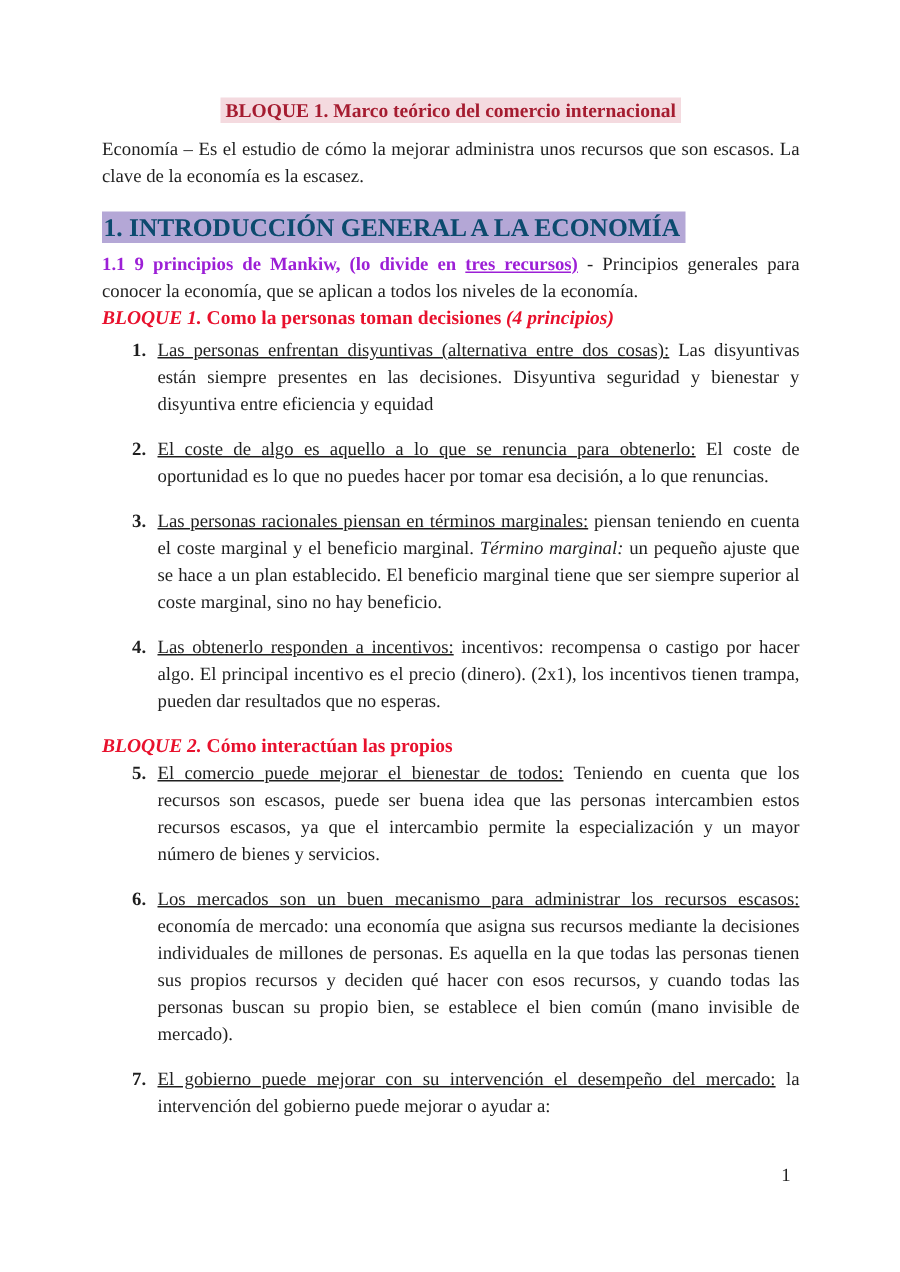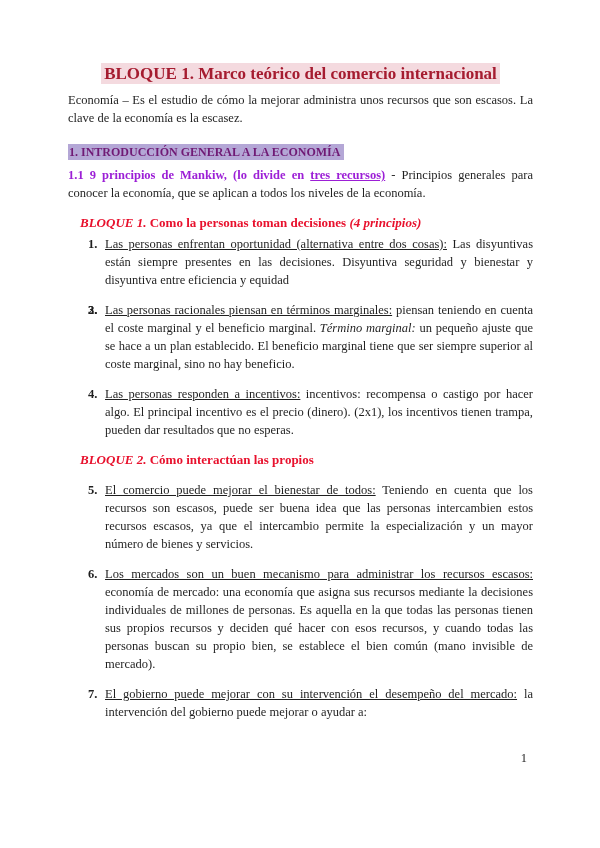--- a/index.html
+++ b/index.html
@@ -21,47 +21,47 @@
     padding: 64px 67px 0 68px;
   }
   .title-line {
     text-align: center;
     margin-bottom: 6px;
     line-height: 19px;
   }
   .title-highlight {
     display: inline;
     font-weight: bold;
-    font-size: 17px;
+    font-size: 13px;
     color: var(--title-text, #a51c30);
     background: var(--title-highlight, #f4dadf);
     padding: 1px 3px;
   }
   .intro {
     text-align: justify;
     margin: 0 0 16px 0;
   }
   .section-heading-line {
     margin: 0 0 4px 0;
     line-height: 19px;
   }
   .section-highlight {
     display: inline;
     font-weight: bold;
-    font-size: 12px;
-    color: #701a75;
+    font-size: 17px;
+    color: #0c4a6e;
     background: var(--section-highlight, #b4a7d6);
     padding: 1px 4px 1px 1px;
   }
   .subsection {
     text-align: justify;
     margin: 0;
   }
   .block-heading {
-    margin: 12px;
+    margin: 0;
     line-height: 18px;
     font-size: 13px;
   }
   .block-heading.first {
     margin-bottom: 3px;
   }
   .block-heading.second {
     margin-top: 7px;
   }
   .list {
@@ -104,24 +104,24 @@
 
   <div class="section-heading-line">
     <span class="section-highlight">1. INTRODUCCIÓN GENERAL A LA ECONOMÍA</span>
   </div>
 
   <p class="subsection"><span class="s-purple-bold">1.1 9 principios de Mankiw, (lo divide en </span><span class="s-purple-bold-underline">tres recursos)</span><span class="s-normal"> - Principios generales para conocer la economía, que se aplican a todos los niveles de la economía.</span></p>
 
   <p class="block-heading first"><span class="s-red-bold-italic">BLOQUE 1.</span><span class="s-red-bold"> Como la personas toman decisiones </span><span class="s-red-bold-italic">(4 principios)</span></p>
 
   <div class="list">
-      <div class="list-item"><span class="item-num">1.</span><span class="item-text"><span class="s-underline">Las personas enfrentan oportunidad (alternativa entre dos cosas):</span><span class="s-normal"> Las disyuntivas están siempre presentes en las decisiones. Disyuntiva seguridad y bienestar y disyuntiva entre eficiencia y equidad</span></span></div>
-      <div class="list-item"><span class="item-num">2.</span></div>
+      <div class="list-item"><span class="item-num">1.</span><span class="item-text"><span class="s-underline">Las personas enfrentan disyuntivas (alternativa entre dos cosas):</span><span class="s-normal"> Las disyuntivas están siempre presentes en las decisiones. Disyuntiva seguridad y bienestar y disyuntiva entre eficiencia y equidad</span></span></div>
+      <div class="list-item"><span class="item-num">2.</span><span class="item-text"><span class="s-underline">El coste de algo es aquello a lo que se renuncia para obtenerlo:</span><span class="s-normal"> El coste de oportunidad es lo que no puedes hacer por tomar esa decisión, a lo que renuncias.</span></span></div>
       <div class="list-item"><span class="item-num">3.</span><span class="item-text"><span class="s-underline">Las personas racionales piensan en términos marginales:</span><span class="s-normal"> piensan teniendo en cuenta el coste marginal y el beneficio marginal. </span><span class="s-italic">Término marginal:</span><span class="s-normal"> un pequeño ajuste que se hace a un plan establecido. El beneficio marginal tiene que ser siempre superior al coste marginal, sino no hay beneficio.</span></span></div>
-      <div class="list-item"><span class="item-num">4.</span><span class="item-text"><span class="s-underline">Las personas responden a incentivos:</span><span class="s-normal"> incentivos: recompensa o castigo por hacer algo. El principal incentivo es el precio (dinero). (2x1), los incentivos tienen trampa, pueden dar resultados que no esperas.</span></span></div>
+      <div class="list-item"><span class="item-num">4.</span><span class="item-text"><span class="s-underline">Las obtenerlo responden a incentivos:</span><span class="s-normal"> incentivos: recompensa o castigo por hacer algo. El principal incentivo es el precio (dinero). (2x1), los incentivos tienen trampa, pueden dar resultados que no esperas.</span></span></div>
     </div>
 
   <p class="block-heading second"><span class="s-red-bold-italic">BLOQUE 2.</span><span class="s-red-bold"> Cómo interactúan las propios</span></p>
 
   <div class="list">
       <div class="list-item"><span class="item-num">5.</span><span class="item-text"><span class="s-underline">El comercio puede mejorar el bienestar de todos:</span><span class="s-normal"> Teniendo en cuenta que los recursos son escasos, puede ser buena idea que las personas intercambien estos recursos escasos, ya que el intercambio permite la especialización y un mayor número de bienes y servicios.</span></span></div>
       <div class="list-item"><span class="item-num">6.</span><span class="item-text"><span class="s-underline">Los mercados son un buen mecanismo para administrar los recursos escasos:</span><span class="s-normal"> economía de mercado: una economía que asigna sus recursos mediante la decisiones individuales de millones de personas. Es aquella en la que todas las personas tienen sus propios recursos y deciden qué hacer con esos recursos, y cuando todas las personas buscan su propio bien, se establece el bien común (mano invisible de mercado).</span></span></div>
       <div class="list-item"><span class="item-num">7.</span><span class="item-text"><span class="s-underline">El gobierno puede mejorar con su intervención el desempeño del mercado:</span><span class="s-normal"> la intervención del gobierno puede mejorar o ayudar a:</span></span></div>
     </div>
 

